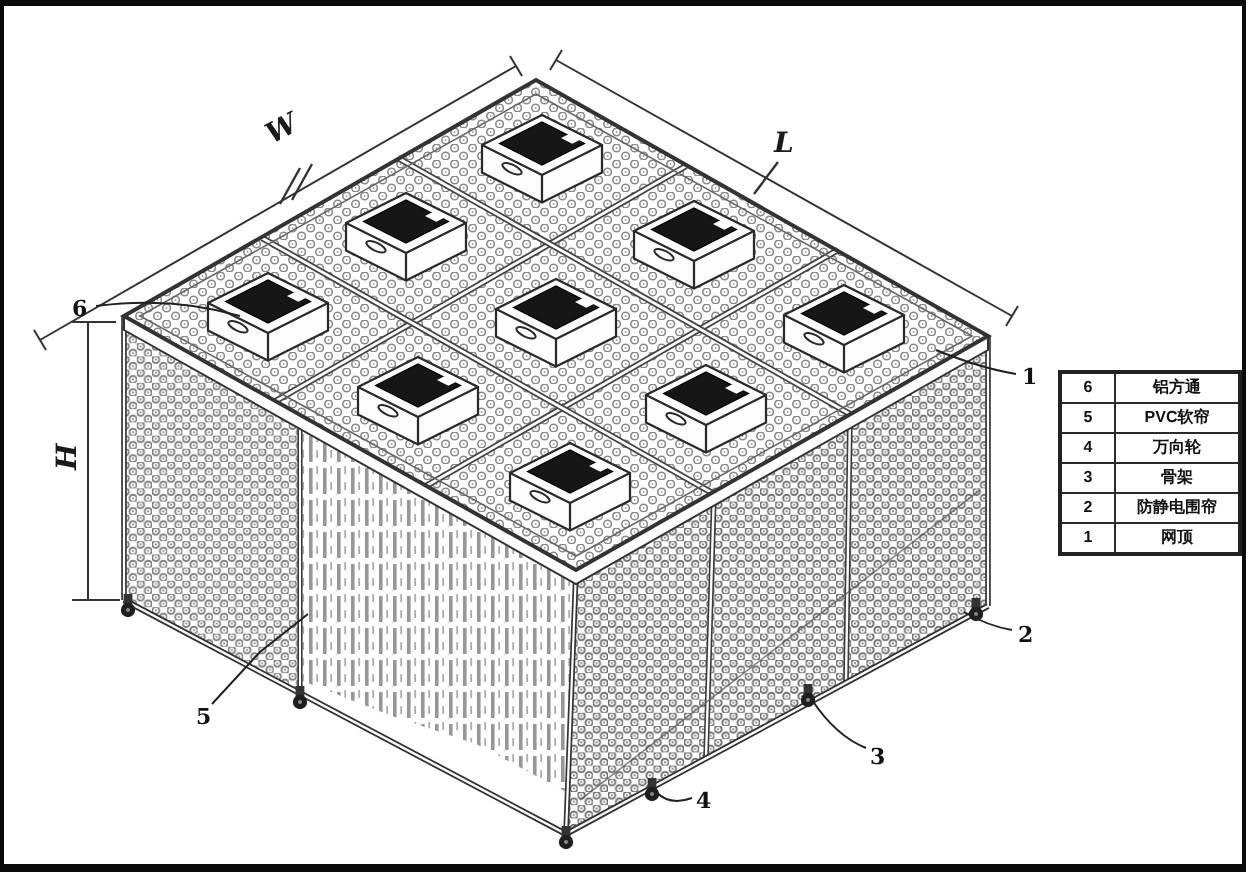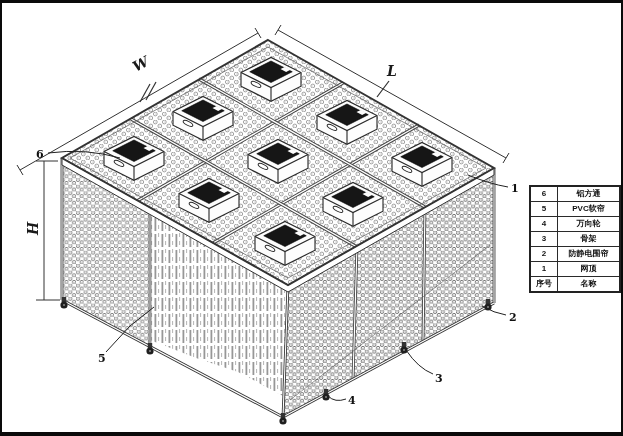--- a/index.html
+++ b/index.html
@@ -212,20 +212,16 @@
       <td>骨架</td>
     </tr>
     <tr>
       <td class="no">2</td>
       <td>防静电围帘</td>
     </tr>
     <tr>
       <td class="no">1</td>
       <td>网顶</td>
     </tr>
-    <tr>
-      <td class="no">序号</td>
-      <td>名称</td>
-    </tr>
   </tbody>
 </table>
 
 </div>
 
 </body></html>

